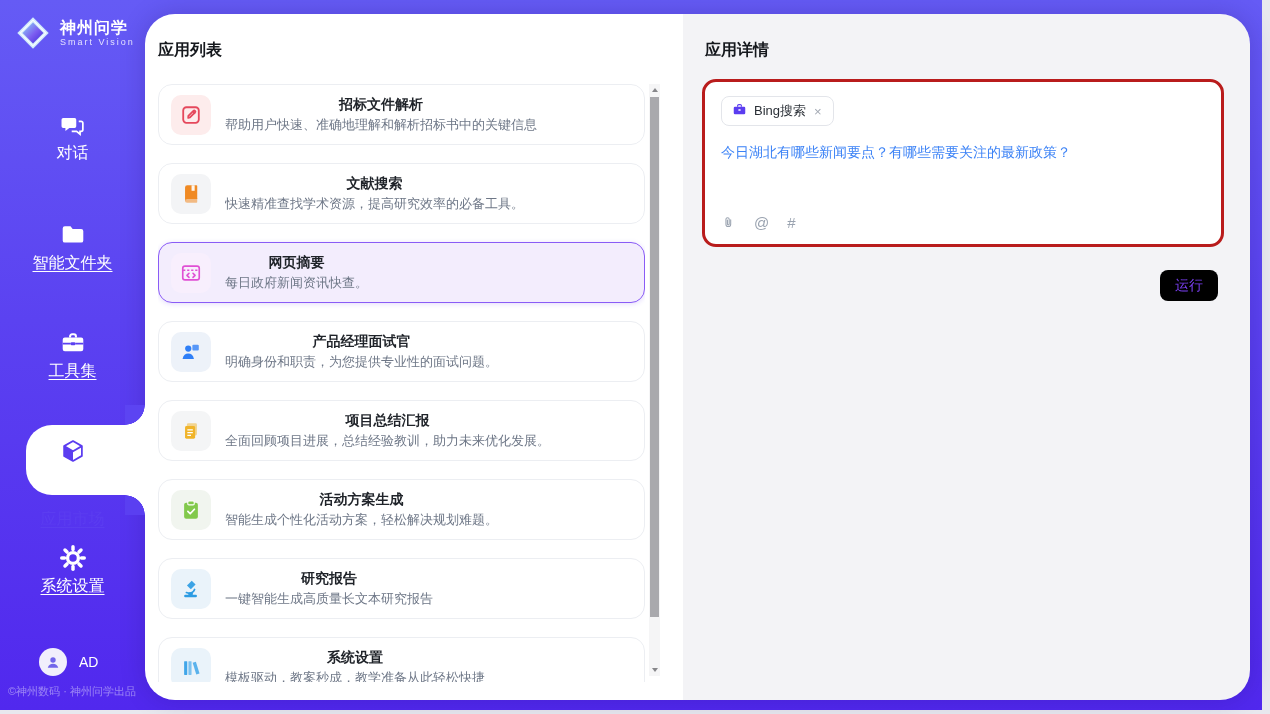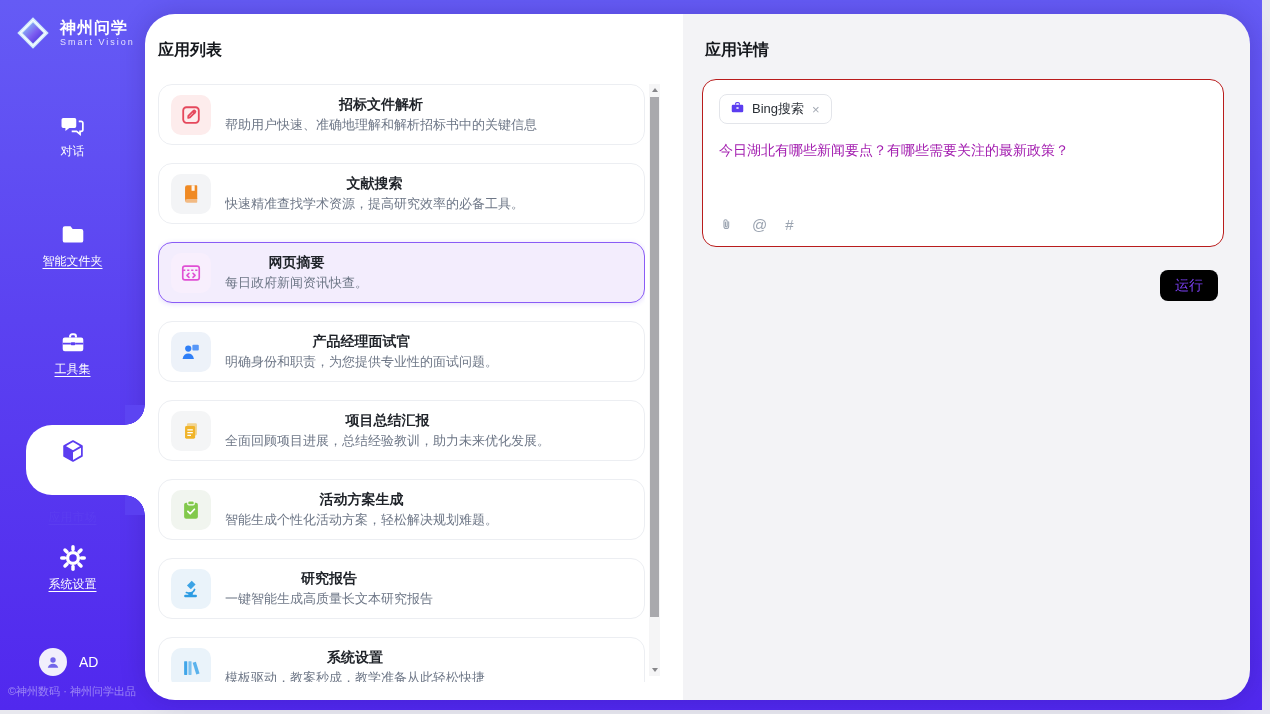--- a/index.html
+++ b/index.html
@@ -14,21 +14,21 @@
   .logo { position:absolute; left:14px; top:14px; display:flex; align-items:center; gap:8px; }
   .logo svg { width:38px; height:38px; }
   .logo-texts { display:flex; flex-direction:column; }
   .logo-name { color:#fff; font-size:16px; font-weight:bold; letter-spacing:1px; line-height:18px; }
   .logo-sub { color:#e4e2ff; font-size:9px; letter-spacing:2px; line-height:11px; }
 
   .nav-item { position:absolute; left:0; width:145px; display:flex; flex-direction:column;
     align-items:center; gap:5px; cursor:pointer; }
   .nav-icon { width:26px; height:26px; display:flex; align-items:center; justify-content:center; z-index:2; }
   .nav-icon svg { width:26px; height:26px; }
-  .nav-label { color:#fff; font-size:12px; z-index:2; }
+  .nav-label { color:#fff; font-size:16px; z-index:2; }
   .nav-item.u .nav-label { text-decoration:underline; text-underline-offset:3px; }
   .nav-item.active .nav-label { color:#5b3df0;margin-top:40px; }
   .bubble { position:absolute; left:26px; right:0; top:-13px; height:70px; background:#ffffff;
     border-radius:26px 0 0 26px; z-index:1; }
   .notch-t { position:absolute; right:0; top:-33px; width:20px; height:20px;
     background:radial-gradient(circle at 0 0,#5c44f2 19.5px,#ffffff 20px); z-index:1; }
   .notch-b { position:absolute; right:0; top:57px; width:20px; height:20px;
     background:radial-gradient(circle at 0 100%,#5a3ff1 19.5px,#ffffff 20px); z-index:1; }
 
   .user-row { position:absolute; left:39px; top:648px; display:flex; align-items:center; gap:12px; cursor:pointer; }
@@ -67,27 +67,27 @@
     align-items:center; justify-content:center; }
   .sb-arrow.up { top:0; } .sb-arrow.down { bottom:0; }
   .tri-up { width:0; height:0; border-left:3.5px solid transparent; border-right:3.5px solid transparent;
     border-bottom:4.5px solid #86868a; }
   .tri-down { width:0; height:0; border-left:3.5px solid transparent; border-right:3.5px solid transparent;
     border-top:4.5px solid #86868a; }
   .sb-thumb { position:absolute; left:1px; top:13px; width:9px; height:520px; background:#a9a9ad; }
 
   
   .detail-card { position:absolute; left:19px; top:65px; width:522px; height:168px; background:#fff;
-    border:1px solid #b91c1c; border-radius:14px; }
+    border:3px solid #b91c1c; border-radius:14px; }
   .tool-chip { position:absolute; left:16px; top:14px; height:30px; display:flex; align-items:center;
     gap:7px; padding:0 10px; border:1px solid #e3e5ea; border-radius:8px; background:#fff; cursor:pointer; }
   .tool-chip svg { width:15px; height:15px; }
   .chip-label { font-size:13px; color:#2a2f36; }
   .chip-close { font-size:13px; color:#a3a9b3; cursor:pointer; line-height:1; padding:0 1px; }
-  .prompt-text { position:absolute; left:16px; top:60px; right:16px; font-size:14px; color:#a21caf;
+  .prompt-text { position:absolute; left:16px; top:60px; right:16px; font-size:14px; color:#3b82f6;
     line-height:20px; cursor:text; }
   .attach-row { position:absolute; left:16px; bottom:13px; display:flex; align-items:center; gap:18px; }
   .attach-row .tb-icon { color:#9aa3b0; display:flex; align-items:center; cursor:pointer; }
   .attach-row svg { width:15px; height:15px; }
   .txt-glyph { font-size:15px; color:#9aa3b0; }
   .run-btn { position:absolute; right:32px; top:256px; height:31px; padding:0 15px; border:none;
     border-radius:8px; background:#000000; color:#7a3ff2; font-size:14px; display:flex;
     align-items:center; cursor:pointer; font-family:inherit; }
 </style>
 </head>

